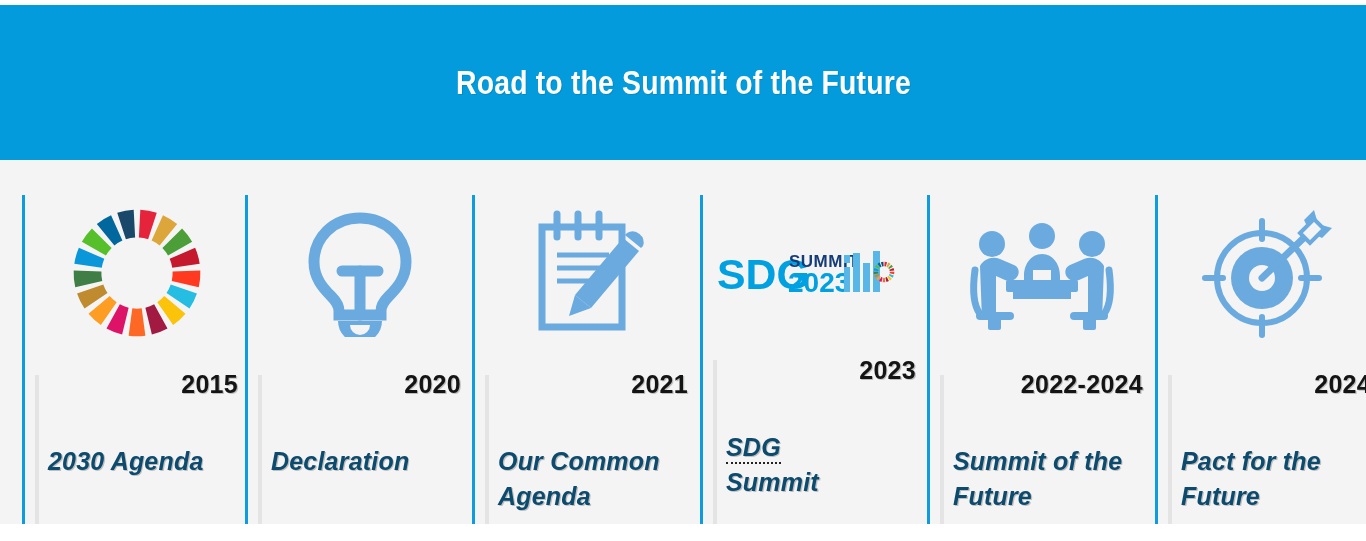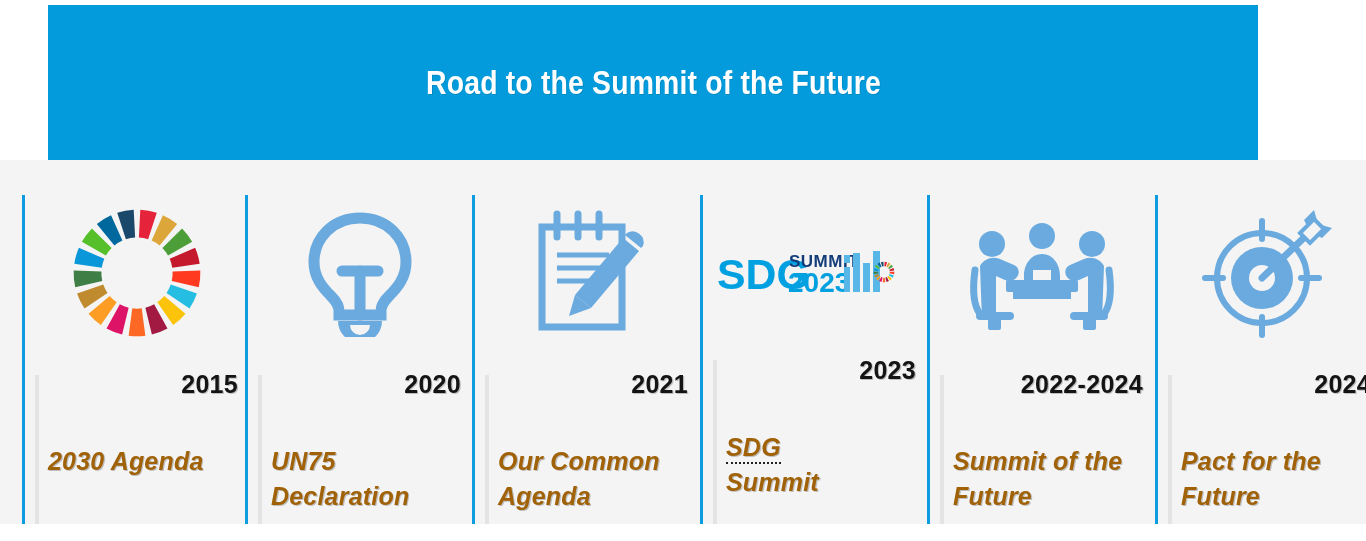--- a/index.html
+++ b/index.html
@@ -18,27 +18,26 @@
     width: 1366px;
     height: 541px;
     background: #ffffff;
   }
 
   
   .banner {
     position: absolute;
     left: 0;
     top: 5px;
-    width: 1210px;
+    width: 1366px;
     height: 155px;
     background: #039bdb;
     display: flex;
     align-items: center;
     justify-content: center;
-    margin-left: 48px;
   }
   .banner-title {
     color: #ffffff;
     font-family: "Liberation Sans Narrow", "Liberation Sans", sans-serif;
     font-size: 33px;
     font-weight: bold;
     letter-spacing: 0.2px;
     transform: scaleX(0.86);
     transform-origin: center;
     white-space: nowrap;
@@ -102,21 +101,21 @@
     text-shadow: 1.2px 1.2px 0 rgba(0,0,0,0.22);
     white-space: nowrap;
     text-align: right;
   }
   .title {
     margin-top: 45px;
     font-family: "Liberation Sans Narrow", "Liberation Sans", sans-serif;
     font-size: 25px;
     font-weight: bold;
     font-style: italic;
-    color: #a16207;
+    color: #0c4a6e;
     line-height: 1.38;
     letter-spacing: 0.2px;
     text-shadow: 1.2px 1.2px 0 rgba(0,0,0,0.22);
   }
   .title .misspelled {
     border-bottom: 2px dotted #222;
     padding-bottom: 1px;
   }
   
   .col.raised .labels { top: 196px; }
@@ -179,21 +178,20 @@
             <line x1="42" y1="62" x2="78" y2="62"></line>
             <line x1="60" y1="62" x2="60" y2="106"></line>
           </g>
           <path d="M38 112 h44 a22 22 0 0 1 -44 0 Z" fill="#6aaade"></path>
           <path d="M50 116 h20 a10 10 0 0 1 -20 0 Z" fill="#f4f4f4"></path>
         </svg>
       </div>
       <div class="labels">
         <div class="year">2020</div>
         <div class="title">
-          <div>UN75</div>
           <div>Declaration</div>
         </div>
       </div>
     </div>
 
     <div class="col" style="left:472px; width:228px;padding-left:8px;">
       <div class="divider"></div>
       <div class="graybar"></div>
       <div class="icon-wrap">
         <svg width="136" height="132" viewBox="0 0 136 132" aria-hidden="true">

